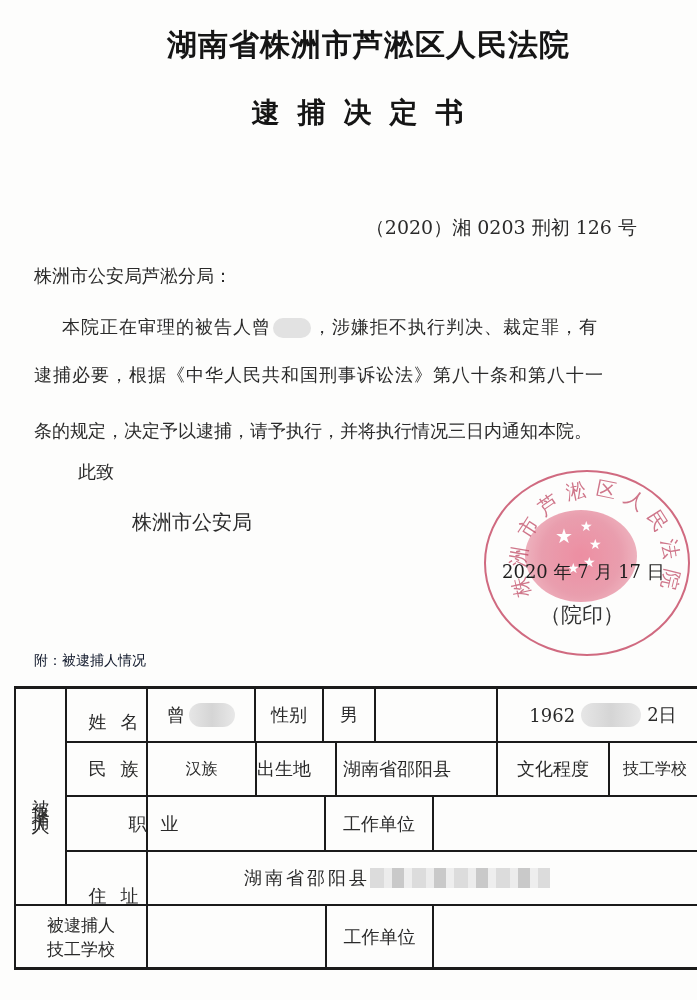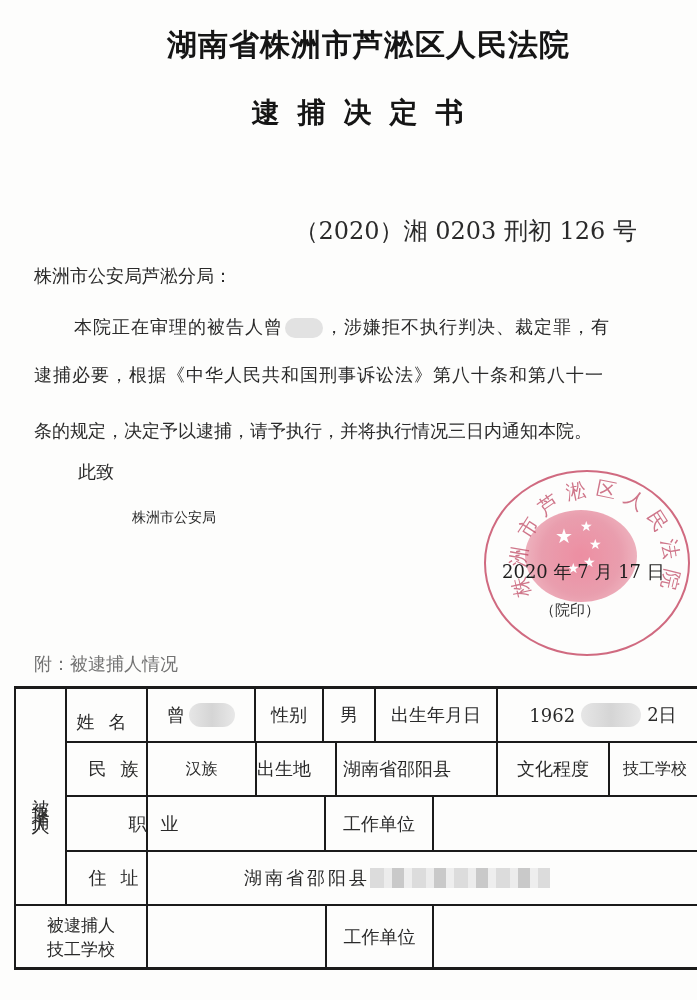--- a/index.html
+++ b/index.html
@@ -14,52 +14,52 @@
   .title {
     left: 0; width: 697px; text-align: center; top: 25px;
     font-family: "DejaVu Sans", sans-serif; font-weight: bold;
     font-size: 30px; letter-spacing: 1px; color: #151515;
   }
   .subtitle {
     left: 0; width: 697px; text-align: center; top: 94px;
     font-family: "DejaVu Sans", sans-serif; font-weight: bold;
     font-size: 28px; letter-spacing: 18px; padding-left: 18px; color: #151515;
   }
-  .caseno { right: 60px; top: 215px; font-size: 24px; color: #2a2a2a; }
+  .caseno { right: 60px; top: 215px; font-size: 19px; color: #2a2a2a; }
   .addressee { left: 14px; top: 264px; font-size: 18px; color: #2a2a2a; }
   .body-line { font-size: 18px; color: #2a2a2a; letter-spacing: 1px; }
-  .l1 { left: 54px; top: 315px; text-align: right; }
+  .l1 { left: 42px; top: 315px; text-align: right; }
   .l2 { left: 14px; top: 363px; }
   .l3 { left: 14px; top: 411px; letter-spacing: 0px; margin-top: 8px; }
   .redact {
     display: inline-block; width: 38px; height: 20px; vertical-align: middle;
     background: #e2e2e2; border-radius: 10px; margin: 0 2px;
   }
   .closing { left: 58px; top: 460px; font-size: 18px; color: #2a2a2a; }
-  .recipient { left: 112px; top: 509px; font-size: 14px; color: #2a2a2a; }
+  .recipient { left: 112px; top: 509px; font-size: 20px; color: #2a2a2a; }
 
   .seal {
     left: 484px; top: 470px; width: 182px; height: 182px;
     border: 2px solid #c8506a; border-radius: 50%;
     opacity: 0.85;
   }
   .seal-emblem {
     left: 525px; top: 510px; width: 92px; height: 92px; border-radius: 50%;
     background: radial-gradient(circle, #e9738c 0%, #e5879b 55%, #f0b8c3 100%);
     opacity: 0.8;
   }
   .seal-ring-text {
     left: 484px; top: 470px; width: 182px; height: 182px;
   }
   .seal-ring-text svg text { fill: #c04a65; font-size: 20px; opacity: 0.75; }
   .star { position: absolute; color: #fff; font-size: 14px; }
   .date { left: 482px; top: 560px; font-size: 18px; color: #1e1e1e; letter-spacing: 0px; }
-  .seal-label { left: 520px; top: 601px; font-size: 15px; color: #333; }
+  .seal-label { left: 520px; top: 601px; font-size: 21px; color: #333; }
 
-  .attach { left: 14px; top: 652px; font-size: 18px; color: #737373; }
+  .attach { left: 14px; top: 652px; font-size: 14px; color: #0f172a; }
 
   
   .tbl { position: absolute; left: 14px; top: 686px; width: 700px; height: 283px; }
   .hl, .vl { position: absolute; background: #1b1b1b; }
   .hl { height: 2px; }
   .vl { width: 2px; }
   .cell {
     position: absolute; display: flex; align-items: center; justify-content: center;
     font-size: 18px; color: #2a2a2a; text-align: center;
   }
@@ -138,47 +138,46 @@
   <div class="vl" style="left:310px;top:109px;height:56px;"></div>
   <div class="vl" style="left:418px;top:109px;height:56px;"></div>
 
   <div class="vl" style="left:311px;top:218px;height:64px;"></div>
   <div class="vl" style="left:418px;top:218px;height:64px;"></div>
 
   <div class="cell vert" style="left:2px;top:3px;width:49px;height:215px;">
     <span style="writing-mode:vertical-rl;letter-spacing:6px;">被逮捕人</span>
   </div>
 
-  <div class="cell spaced" style="left:41px;top:3px;width:79px;height:65px;">姓名</div>
+  <div class="cell spaced" style="left:53px;top:3px;width:79px;height:65px;">姓名</div>
   <div class="cell" style="left:134px;top:3px;width:106px;height:52px;">
     <span>曾</span>
       <span class="blur" style="width:46px;margin-left:4px;"></span>
   </div>
   <div class="cell" style="left:242px;top:3px;width:66px;height:52px;">性别</div>
   <div class="cell" style="left:310px;top:3px;width:50px;height:52px;">男</div>
-  <div class="cell" style="left:362px;top:3px;width:120px;height:52px;">出生年月日</div>
   <div class="cell" style="left:484px;top:3px;width:210px;height:52px;">
     <span>1962</span>
       <span class="blur" style="width:60px;margin:0 6px;"></span>
       <span>2日</span>
   </div>
 
   <div class="cell" style="left:134px;top:57px;width:107px;height:52px;font-size:16px;">汉族</div>
   <div class="cell spaced" style="left:53px;top:57px;width:79px;height:52px;">民族</div>
   <div class="cell" style="left:243px;top:57px;width:54px;height:52px;">出生地</div>
   <div class="cell" style="left:323px;top:57px;width:159px;height:52px;justify-content:flex-start;padding-left:6px;box-sizing:border-box;">湖南省邵阳县</div>
   <div class="cell" style="left:484px;top:57px;width:110px;height:52px;">文化程度</div>
   <div class="cell" style="left:596px;top:57px;width:90px;height:52px;font-size:16px;">技工学校</div>
 
   <div class="cell spaced" style="left:53px;top:111px;width:79px;height:53px;margin-left:40px;">职业</div>
   <div class="cell" style="left:134px;top:111px;width:176px;height:53px;"></div>
   <div class="cell" style="left:312px;top:111px;width:106px;height:53px;">工作单位</div>
   <div class="cell" style="left:420px;top:111px;width:275px;height:53px;"></div>
 
-  <div class="cell spaced" style="left:53px;top:166px;width:79px;height:52px;">住址</div>
+  <div class="cell spaced" style="left:53px;top:184px;width:79px;height:52px;">住址</div>
   <div class="cell" style="left:134px;top:166px;width:560px;height:52px;justify-content:flex-start;padding-left:96px;box-sizing:border-box;letter-spacing:3px;">
     <span>湖南省邵阳县</span>
       <span class="blur-addr"></span>
   </div>
 
   <div class="cell" style="left:2px;top:220px;width:130px;height:61px;flex-direction:column;line-height:24px;font-size:17px;">
     <span>被逮捕人</span>
     <span>技工学校</span>
   </div>
   <div class="cell" style="left:134px;top:220px;width:177px;height:61px;"></div>

